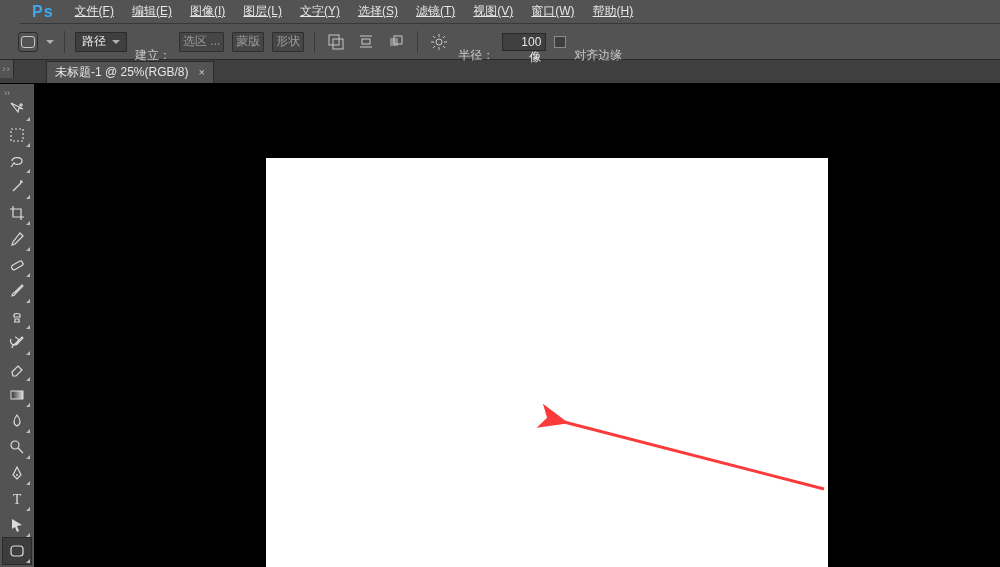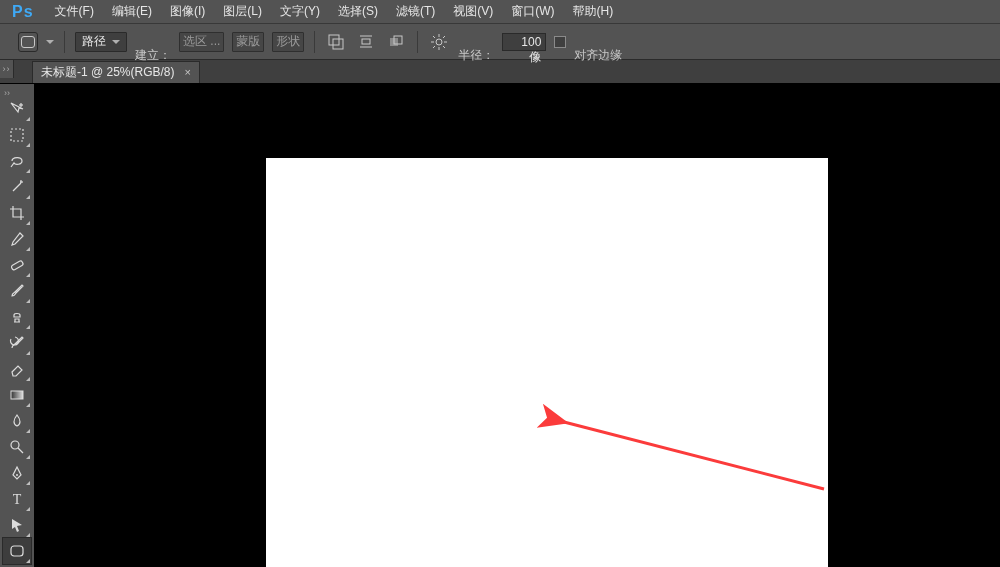--- a/index.html
+++ b/index.html
@@ -10,27 +10,28 @@
     font-size: 12px; color: #e6e6e6;
     overflow: hidden;
     position: relative;
   }
 
   
   .menubar {
     height: 24px; display: flex; align-items: center;
     background: #535353; padding-left: 6px;
     border-bottom: 1px solid #383838;
+    margin-left: 20px;
   }
   .ps-logo {
     font-weight: bold; font-size: 16px; letter-spacing: 1px;
     color: #3fa9f5; padding: 0 12px 0 6px;
   }
   .menu-item {
-    padding: 3px 9px; color: #e6e6e6; cursor: default;
+    padding: 3px 9px; color: #e6e6e6; cursor: default; text-decoration: underline;
   }
 
   
   .optionsbar {
     height: 36px; display: flex; align-items: center; gap: 8px;
     background: #535353; padding-left: 18px;
     border-bottom: 1px solid #2a2a2a;
   }
   .tool-swatch {
     width: 20px; height: 20px; border: 1px solid #2a2a2a;
@@ -72,21 +73,21 @@
   .flyout-strip {
     position: absolute; left: 0; top: 60px; width: 14px; height: 18px;
     background: #535353; display:flex;align-items:center;justify-content:center;
     border-right:1px solid #2a2a2a;
   }
   .flyout-strip .dots { font-size: 9px; color:#aaa; letter-spacing:1px;}
 
   
   .doc-tabs {
     height: 24px; background: #3f3f3f; display: flex; align-items: center;
-    padding-left: 32px; border-bottom: 1px solid #000;
+    padding-left: 46px; border-bottom: 1px solid #000;
   }
   .doc-tab {
     background: #535353; height: 22px; display: flex; align-items: center;
     gap: 10px; padding: 0 8px; color: #e6e6e6; border: 1px solid #2a2a2a;
     border-bottom: none;
   }
   .doc-close { color: #c8c8c8; font-size: 11px; }
 
   
   .toolbox {

